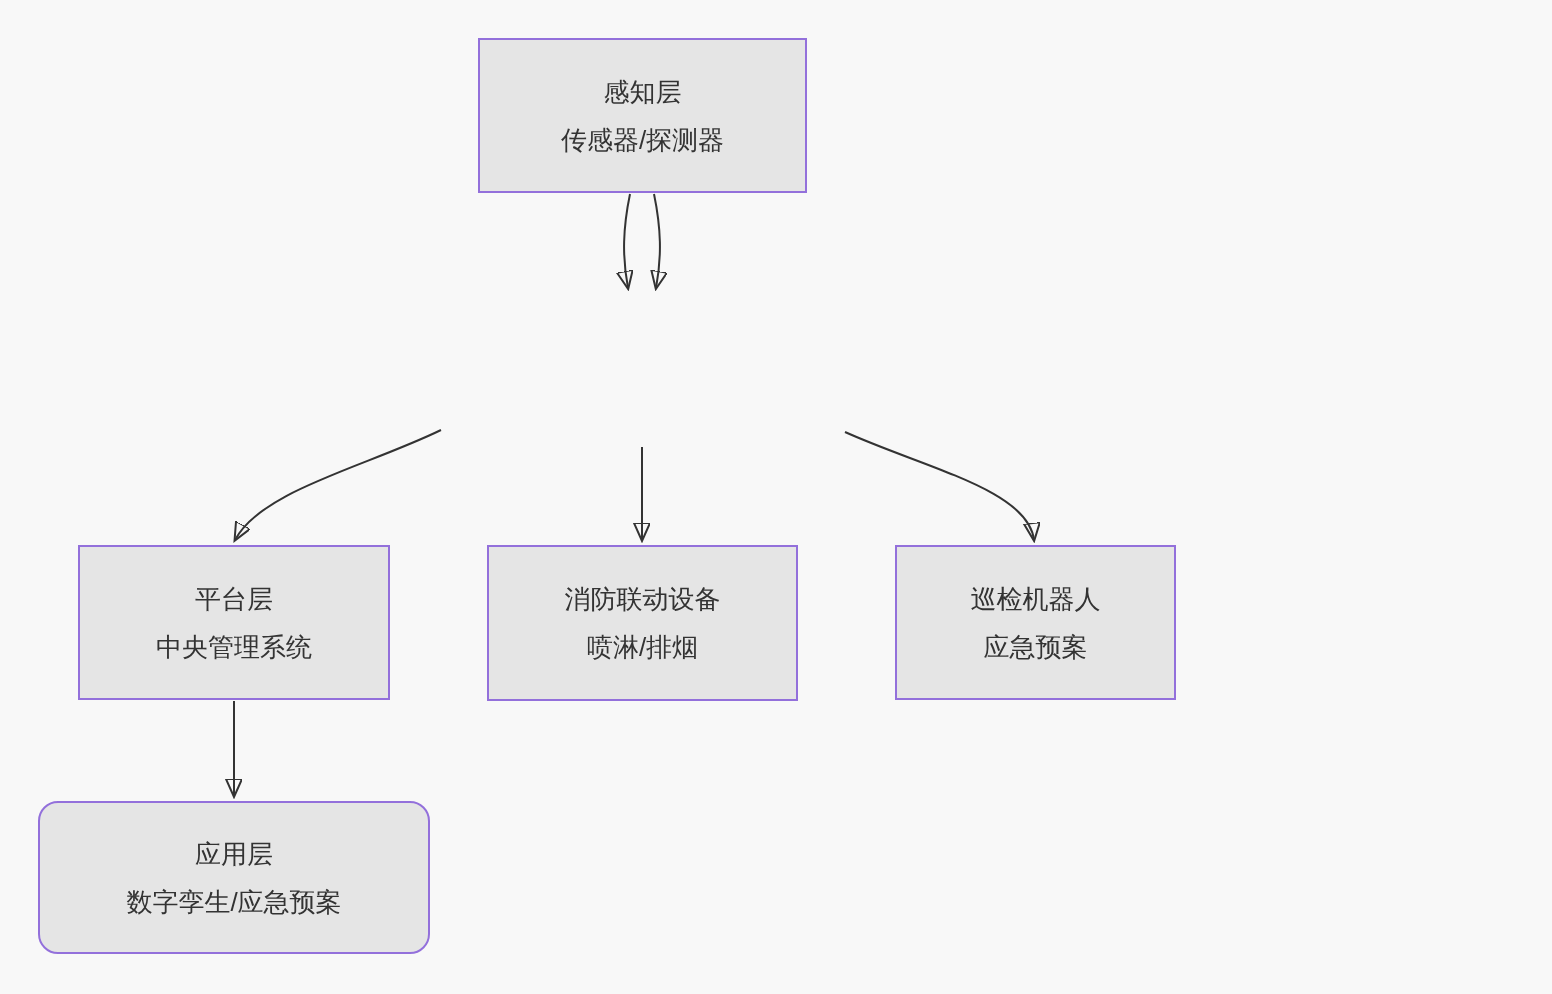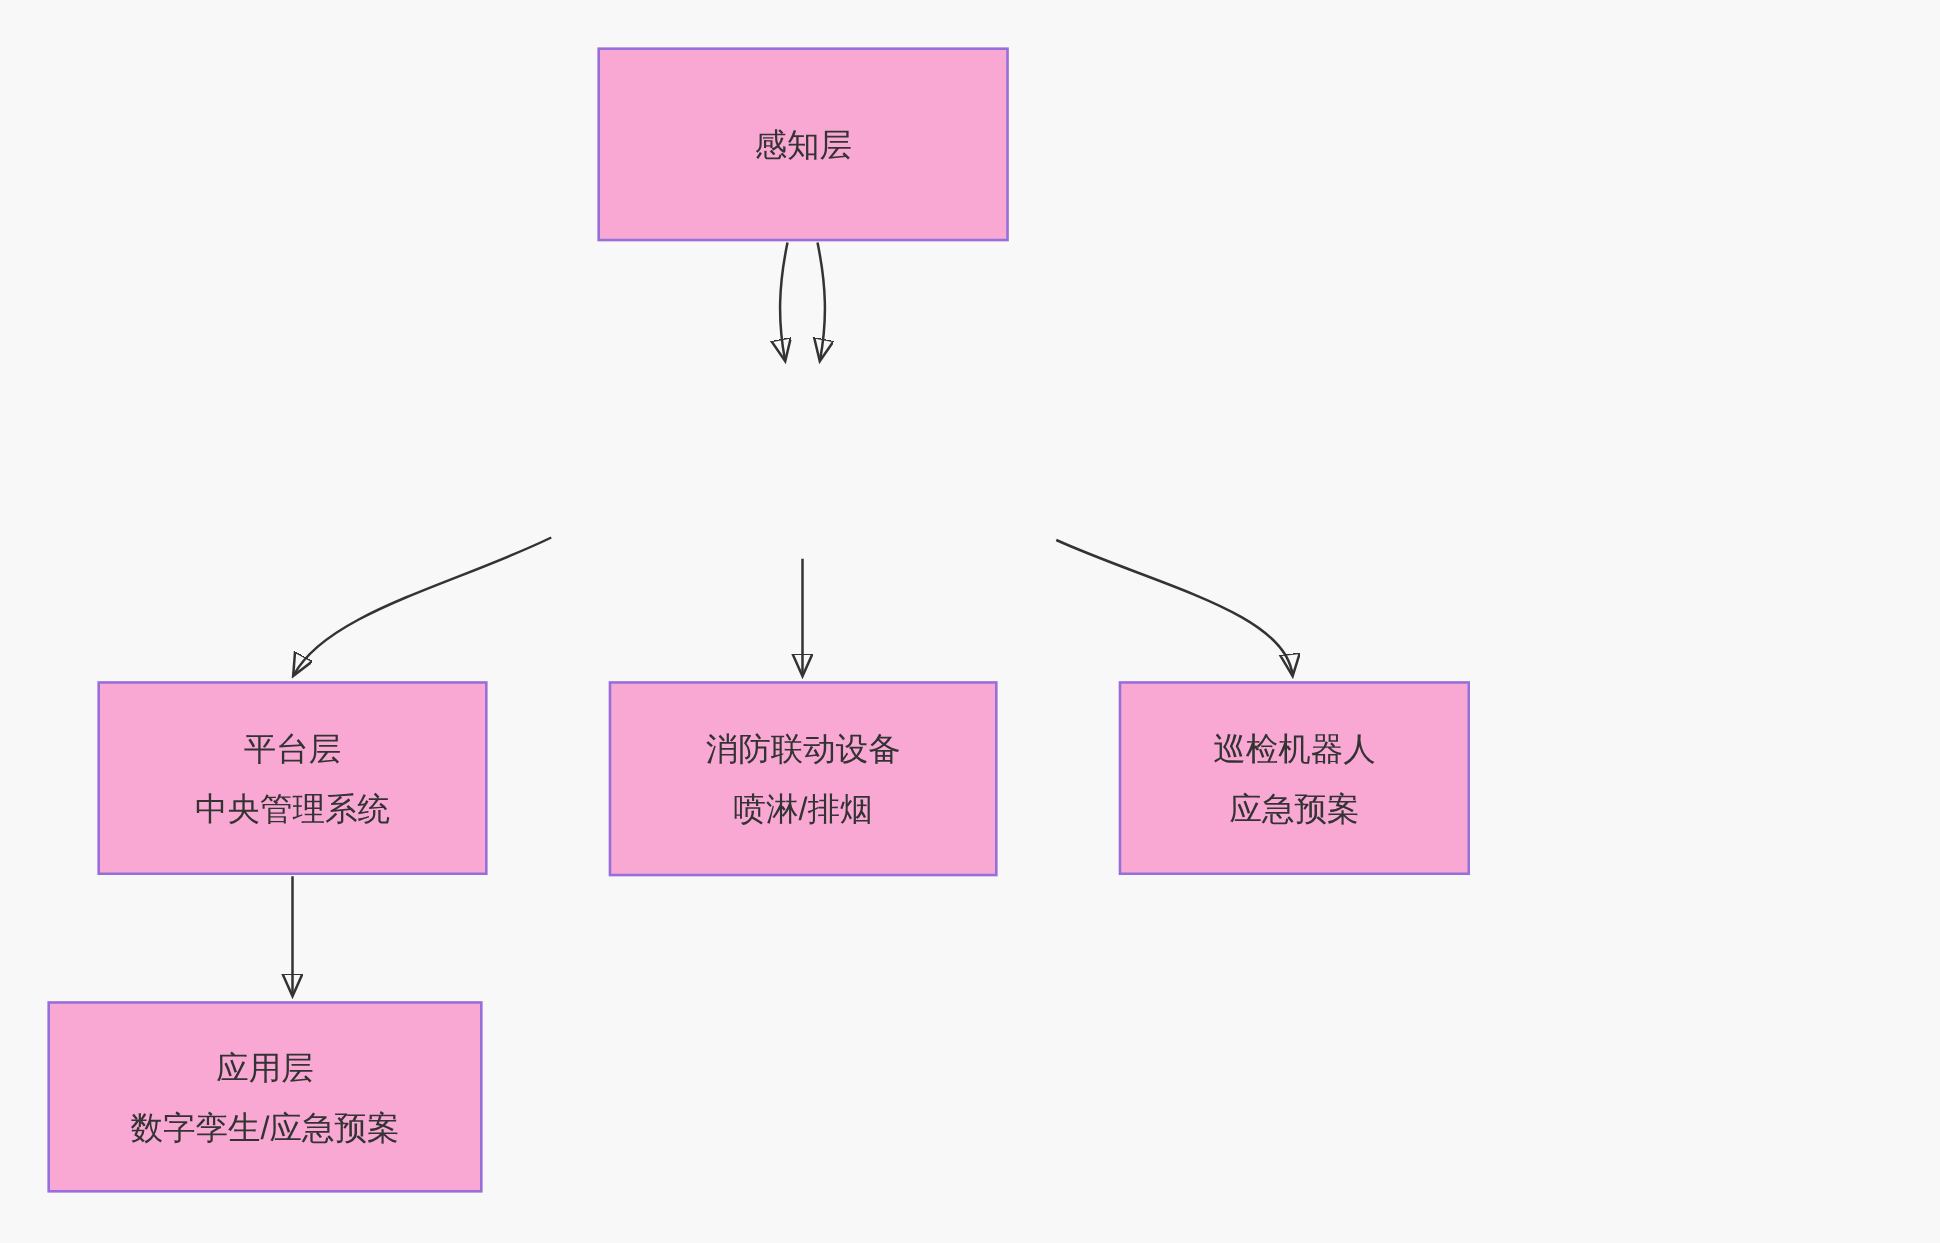--- a/index.html
+++ b/index.html
@@ -23,37 +23,37 @@
     height: 994px;
   }
   svg.edge-layer path {
     fill: none;
     stroke: #333333;
     stroke-width: 2px;
   }
   .node {
     position: absolute;
     box-sizing: border-box;
-    background: #f9a8d4;
+    background: #e5e5e5;
     border: 2px solid #9370DB;
     color: #333333;
     font-size: 26px;
     line-height: 48px;
     text-align: center;
     display: flex;
     flex-direction: column;
     justify-content: center;
     align-items: center;
   }
   .node-perception  { left: 478px; top: 38px;  width: 329px; height: 155px; }
   .node-network     { left: 440px; top: 292px; width: 404px; height: 154px; }
   .node-platform    { left: 78px;  top: 545px; width: 312px; height: 155px; }
   .node-fire        { left: 487px; top: 545px; width: 311px; height: 156px; }
   .node-robot       { left: 895px; top: 545px; width: 281px; height: 155px; text-align: center; }
-  .node-application { left: 38px;  top: 801px; width: 348px; height: 153px; }
+  .node-application { left: 38px;  top: 801px; width: 392px; height: 153px; border-radius: 20px; }
 </style>
 </head>
 <body>
 
 <div class="canvas">
 
   <svg class="edge-layer" viewBox="0 0 1552 994" xmlns="http://www.w3.org/2000/svg">
     <defs>
       <marker id="arrowhead" markerUnits="userSpaceOnUse" markerWidth="20" markerHeight="18" refX="17" refY="8" orient="auto">
         <path d="M 0 0 L 18 8 L 0 16 z" fill="#333333" stroke="none"></path>
@@ -63,20 +63,21 @@
     <path d="M 630 194 C 623 228, 622 256, 628 288" marker-end="url(#arrowhead)"></path>
     <path d="M 654 194 C 661 228, 662 256, 656 288" marker-end="url(#arrowhead)"></path>
     <path d="M 441 430 C 365 467, 262 490, 235 540" marker-end="url(#arrowhead)"></path>
     <path d="M 642 447 L 642 540" marker-end="url(#arrowhead)"></path>
     <path d="M 845 432 C 925 468, 1028 490, 1034 540" marker-end="url(#arrowhead)"></path>
     <path d="M 234 701 L 234 796" marker-end="url(#arrowhead)"></path>
   </svg>
 
   <div class="node node-perception">
     <div class="node-line">感知层</div>
+    <div class="node-line">传感器/探测器</div>
   </div>
 
 
   <div class="node node-fire">
     <div class="node-line">消防联动设备</div>
     <div class="node-line">喷淋/排烟</div>
   </div>
 
   <div class="node node-platform">
     <div class="node-line">平台层</div>

